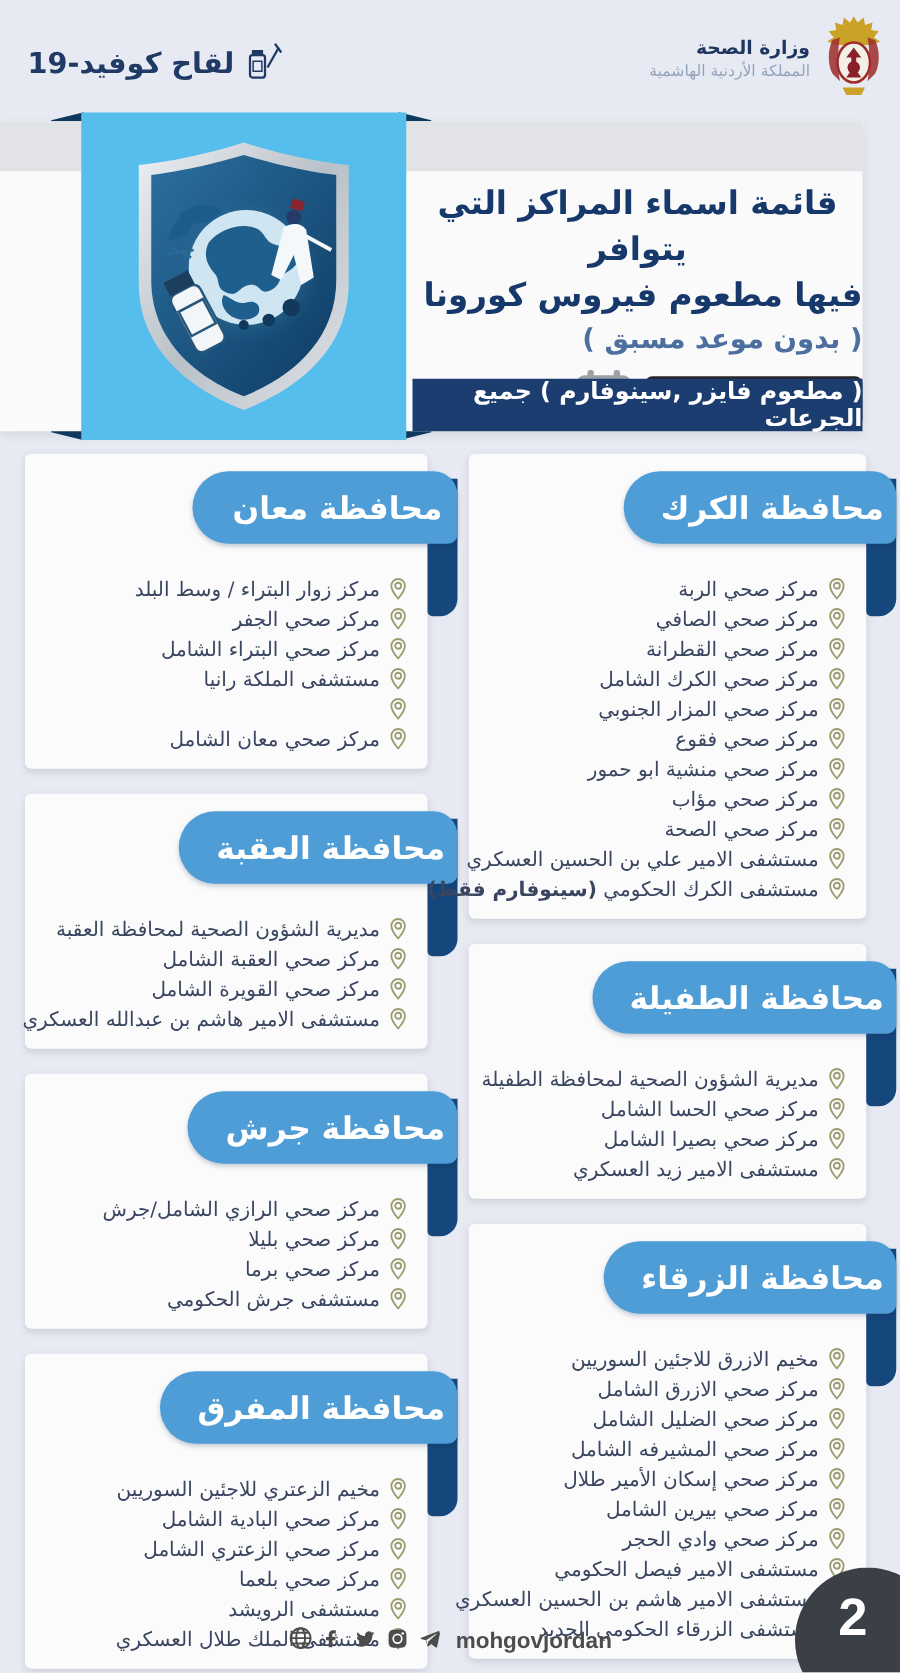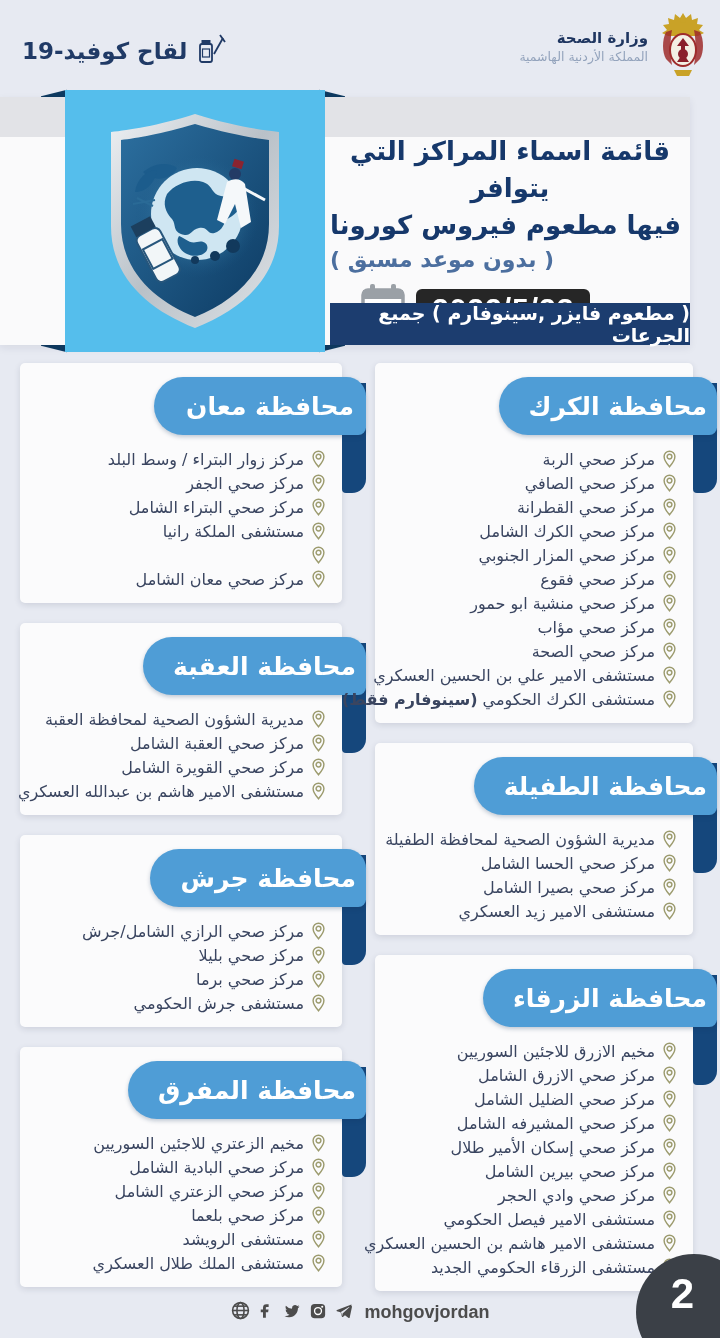--- a/index.html
+++ b/index.html
@@ -19,41 +19,41 @@
   
   .banner-body{position:absolute;left:0;top:97px;width:690px;height:248px;background:#FAFAFB;box-shadow:0 3px 8px rgba(20,30,60,.08);}
   .banner-topband{position:absolute;left:0;top:0;width:100%;height:40px;background:#E2E3E7;}
   .sky-panel{position:absolute;left:65px;top:-7px;width:260px;height:262px;background:#55BEEC;}
   .ribbon{position:absolute;background:#0E3A60;width:26px;height:44px;z-index:-1;}
   .ribbon.tl{left:-24px;top:3px;transform:skewY(-14deg);}
   .ribbon.bl{left:-24px;bottom:3px;transform:skewY(14deg);}
   .ribbon.tr{right:-20px;top:3px;transform:skewY(14deg);}
   .ribbon.br{right:-20px;bottom:3px;transform:skewY(-14deg);}
   .shield-wrap{position:absolute;left:18px;top:18px;width:224px;height:226px;}
-  .banner-right{position:absolute;left:330px;top:28px;width:360px;height:166px;
-    display:flex;flex-direction:column;align-items:flex-start;justify-content:flex-start;padding-top:8px;box-sizing:border-box;}
+  .banner-right{position:absolute;left:330px;top:40px;width:360px;height:166px;
+    display:flex;flex-direction:column;align-items:flex-end;justify-content:flex-start;padding-top:8px;box-sizing:border-box;}
   .banner-title{direction:rtl;text-align:center;color:#16386B;font-weight:bold;font-size:26px;line-height:37px;}
   .banner-subtitle{direction:rtl;color:#4C6F9F;font-weight:bold;font-size:22px;line-height:32px;}
   .date-row{display:flex;flex-direction:row;align-items:center;gap:10px;margin-top:6px;margin-left:30px;}
   .date-badge{background:#262626;color:#FFFFFF;font-weight:bold;font-size:30px;letter-spacing:1px;
     border-radius:6px;padding:3px 16px;font-family:"Liberation Sans","DejaVu Sans",sans-serif;}
   .vaccine-strip{position:absolute;left:330px;bottom:0;width:360px;height:42px;background:#1C3D6F;
     display:flex;align-items:center;justify-content:center;}
   .vaccine-strip span{direction:rtl;color:#FFFFFF;font-weight:bold;font-size:19px;}
   
   .col{position:absolute;top:363px;display:flex;flex-direction:column;gap:20px;}
   .col-left{left:20px;width:322px;}
   .col-right{left:375px;width:318px;}
   .card{position:relative;background:#FBFBFC;border-radius:5px;box-shadow:0 2px 6px rgba(30,40,70,.13);}
   .fold{position:absolute;top:20px;right:-24px;width:24px;height:110px;background:#15477C;border-radius:0 0 14px 4px;}
   .pill{position:absolute;top:14px;right:-24px;min-width:212px;height:58px;background:#4F9DD6;
     border-radius:30px 20px 8px 30px;display:flex;align-items:center;justify-content:center;
     padding:0 10px 0 30px;box-sizing:border-box;box-shadow:0 2px 4px rgba(20,50,90,.25);}
   .pill span{color:#FFFFFF;font-weight:bold;font-size:25px;direction:rtl;white-space:nowrap;}
-  .items{padding:84px 16px 12px 10px;display:flex;flex-direction:column;direction:rtl;}
+  .items{padding:84px 16px 12px 10px;display:flex;flex-direction:column;direction:rtl;margin-top:12px;}
   .item{display:flex;align-items:center;gap:7px;min-height:24px;}
   .item .txt{color:#3A4560;font-size:16px;line-height:21px;white-space:nowrap;}
   .item .txt.small{font-size:12.5px;}
   .item .txt b{font-weight:800;padding-left:38px;}
   .pin{flex:0 0 auto;display:flex;align-items:center;}
   
   .footer{position:absolute;left:0;bottom:14px;width:720px;display:flex;align-items:center;justify-content:center;gap:7px;}
   .footer .handle{color:#4C4C4C;font-weight:bold;font-size:18px;margin-left:4px;
     font-family:"Liberation Sans","DejaVu Sans",sans-serif;}
   .page-badge-clip{position:absolute;right:0;bottom:0;width:84px;height:84px;overflow:hidden;}

